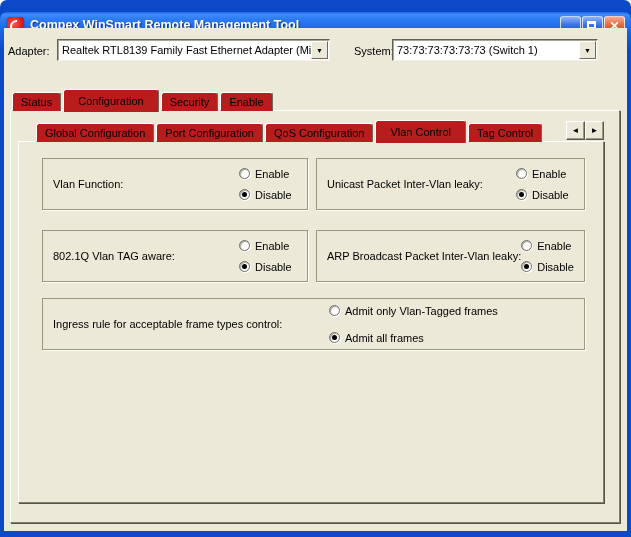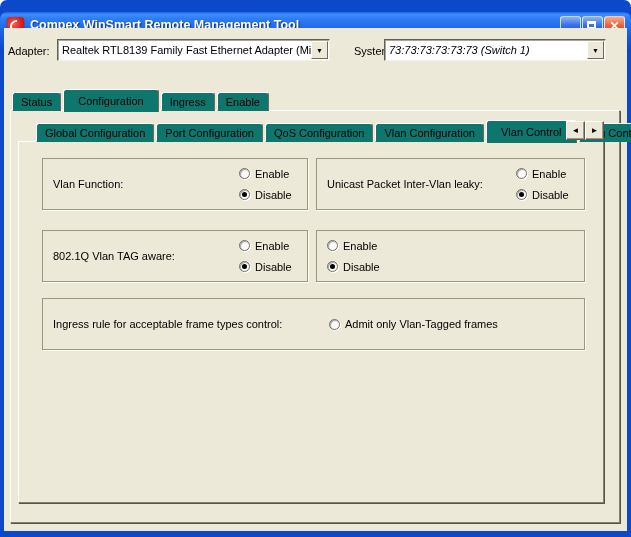--- a/index.html
+++ b/index.html
@@ -49,21 +49,21 @@
   }
   .combo-text{flex:1;padding:0 4px;white-space:nowrap;overflow:hidden;}
   .combo-btn{
     width:17px;height:18px;margin-right:1px;background:#ECE9D8;flex:0 0 17px;
     border:1px solid;border-color:#fff #6e6b5e #6e6b5e #fff;box-sizing:border-box;
     display:flex;align-items:center;justify-content:center;font-size:7px;line-height:7px;color:#000;
   }
   
   .tabstrip{position:absolute;display:flex;align-items:flex-end;height:23px;}
   .tab{
-    height:19px;line-height:19px;padding:0 8px;background:#0f766e;box-sizing:border-box;
+    height:19px;line-height:19px;padding:0 8px;background:#b91c1c;box-sizing:border-box;
     border:1px solid;border-color:#fff #6e6b5e transparent #fff;border-radius:3px 3px 0 0;
     margin-right:2px;white-space:nowrap;cursor:pointer;position:relative;z-index:2;
   }
   .tab.active{height:23px;line-height:22px;padding:0 14px;margin-bottom:-1px;z-index:4;border-bottom:none;}
   .page{
     position:absolute;background:#ECE9D8;box-sizing:border-box;
     border:1px solid;border-color:#fff #808073 #808073 #fff;
     box-shadow:1px 1px 0 #555449;z-index:1;
   }
   .scrollbtns{position:absolute;display:flex;z-index:5;}
@@ -119,41 +119,40 @@
   </div>
 
   <div class="client"></div>
 
   <span class="lbl" style="left:8px;top:45px;">Adapter:</span>
   <div class="combo" style="left:57px;top:39px;width:273px;">
     <span class="combo-text">Realtek RTL8139 Family Fast Ethernet Adapter (Micr</span>
     <span class="combo-btn">▼</span>
   </div>
   <span class="lbl" style="left:354px;top:45px;">System:</span>
-  <div class="combo" style="left:384px;top:39px;width:222px;font-style:italic;">
+  <div class="combo" style="left:392px;top:39px;width:206px;">
     <span class="combo-text">73:73:73:73:73:73 (Switch 1)</span>
     <span class="combo-btn">▼</span>
   </div>
 
   <div class="page" style="left:10px;top:110px;width:610px;height:413px;"></div>
 
   <div class="tabstrip" style="left:12px;top:88px;">
     <span class="tab">Status</span>
     <span class="tab active">Configuration</span>
-    <span class="tab">Ingress</span>
+    <span class="tab">Security</span>
     <span class="tab">Enable</span>
   </div>
 
   <div class="page" style="left:18px;top:141px;width:586px;height:362px;z-index:2;"></div>
 
   <div class="tabstrip" style="left:36px;top:119px;z-index:3;">
     <span class="tab">Global Configuration</span>
     <span class="tab">Port Configuration</span>
     <span class="tab">QoS Configuration</span>
-    <span class="tab">Vlan Configuration</span>
     <span class="tab active">Vlan Control</span>
     <span class="tab">Tag Control</span>
 
   </div>
 
   <div class="scrollbtns" style="left:566px;top:121px;">
     <span class="scrollbtn">
         <span>◄</span>
       </span>
     <span class="scrollbtn">
@@ -197,38 +196,43 @@
         <span class="optlabel">Enable</span>
       </div>
       <div class="opt">
         <span class="radio selected"></span>
         <span class="optlabel">Disable</span>
       </div>
     </div>
   </div>
 
   <div class="grp g-narrow" style="left:316px;top:230px;width:269px;height:52px;">
+    <span class="grp-label">ARP Broadcast Packet Inter-Vlan leaky:</span>
     <div class="opts">
       <div class="opt">
         <span class="radio"></span>
         <span class="optlabel">Enable</span>
       </div>
       <div class="opt">
         <span class="radio selected"></span>
         <span class="optlabel">Disable</span>
       </div>
     </div>
   </div>
 
   <div class="grp g-wide" style="left:42px;top:298px;width:543px;height:52px;">
     <span class="grp-label">Ingress rule for acceptable frame types control:</span>
     <div class="opts">
       <div class="opt">
         <span class="radio"></span>
         <span class="optlabel">Admit only Vlan-Tagged frames</span>
       </div>
+      <div class="opt">
+        <span class="radio selected"></span>
+        <span class="optlabel">Admit all frames</span>
+      </div>
     </div>
   </div>
 
   <div class="btn" style="left:220px;top:375px;">Refresh</div>
   <div class="btn" style="left:325px;top:375px;">Update</div>
 
 </div>
 
 </body></html>

